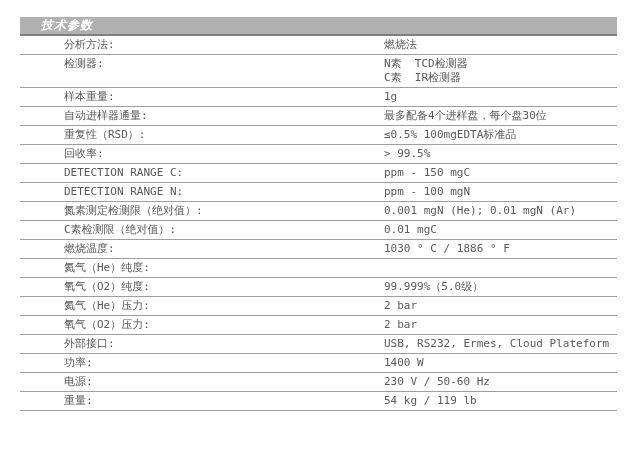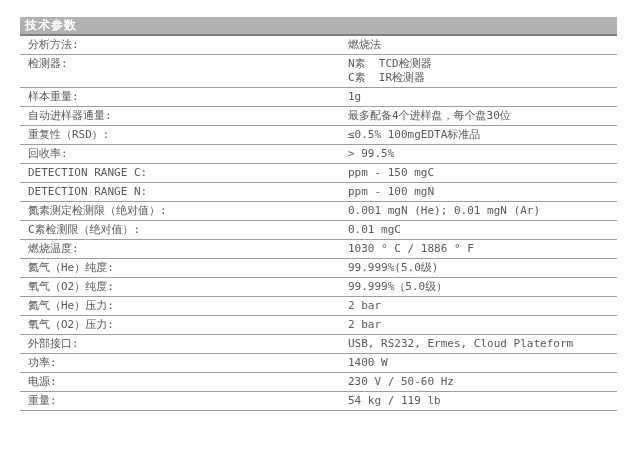--- a/index.html
+++ b/index.html
@@ -12,40 +12,42 @@
   .spec-sheet {
     position: absolute;
     left: 20px; top: 17px;
     width: 597px;
   }
   .section-header {
     background: #b1b1b1;
     border-bottom: 2px solid #7f7f7f;
     height: 19px;
     line-height: 17px;
-    padding-left: 5px;
+    padding-left: 21px;
     color: #ffffff;
     font-size: 12px;
     font-weight: bold;
     letter-spacing: 1px;
+    font-style: italic;
   }
   .row {
     display: flex;
     align-items: flex-start;
     border-bottom: 1px solid #9e9e9e;
     padding: 2px 0;
     color: #595959;
     font-size: 11px;
     line-height: 14px;
   }
   .cell.label {
     width: 328px;
     padding-left: 8px;
     flex: none;
     white-space: pre-wrap;
+    margin-left: 36px;
   }
   .cell.value {
     flex: 1;
     white-space: pre-wrap;
   }
 </style>
 </head>
 <body>
 
 <div class="spec-sheet">
@@ -93,21 +95,20 @@
       <div class="row">
         <div class="cell label">C素检测限（绝对值）:</div>
         <div class="cell value">0.01 mgC</div>
       </div>
       <div class="row">
         <div class="cell label">燃烧温度:</div>
         <div class="cell value">1030 ° C / 1886 ° F</div>
       </div>
       <div class="row">
         <div class="cell label">氦气（He）纯度:</div>
-        <div class="cell value">99.999%(5.0级)</div>
       </div>
       <div class="row">
         <div class="cell label">氧气（O2）纯度:</div>
         <div class="cell value">99.999%（5.0级）</div>
       </div>
       <div class="row">
         <div class="cell label">氦气（He）压力:</div>
         <div class="cell value">2 bar</div>
       </div>
       <div class="row">

